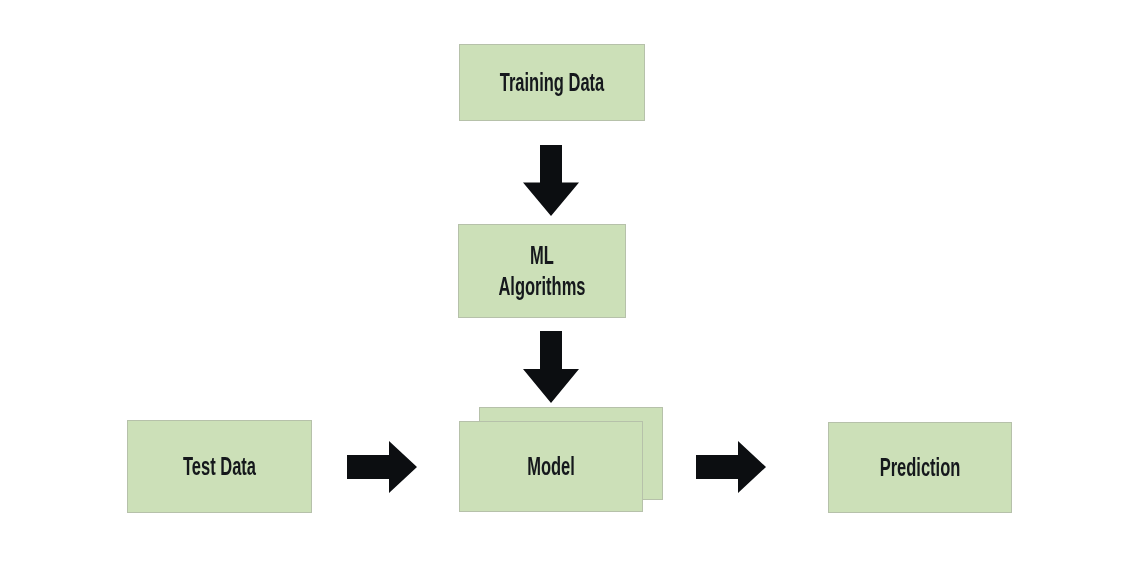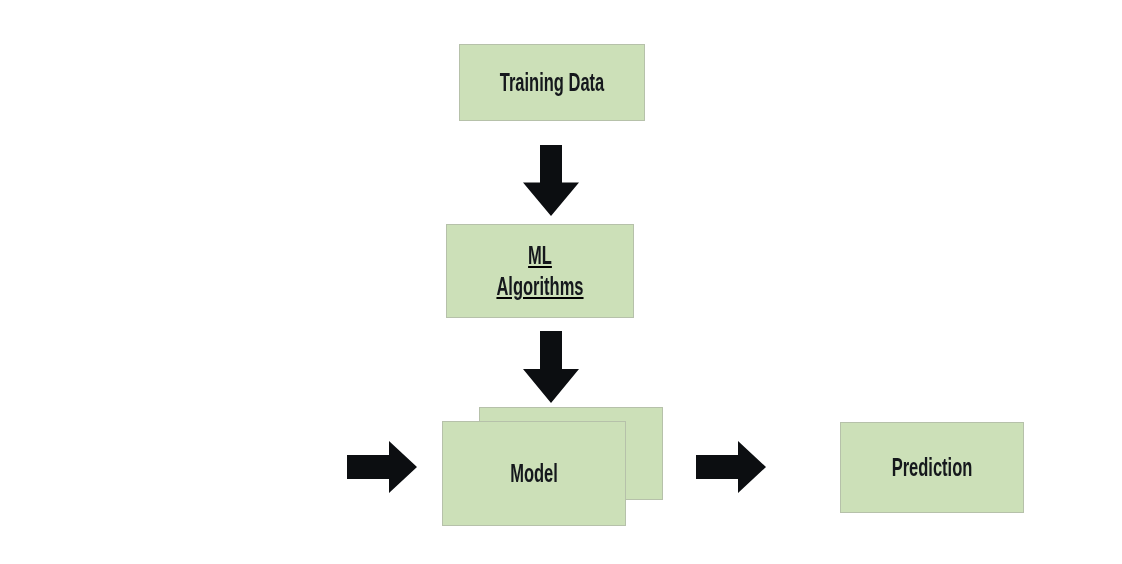--- a/index.html
+++ b/index.html
@@ -36,25 +36,25 @@
     font-size: 25px;
     font-weight: 700;
     line-height: 1.24;
     color: var(--text);
     white-space: pre-line;
     transform: scaleX(0.66);
     transform-origin: 50% 50%;
   }
   
   .box-training   { left: 459px; top: 44px;  width: 186px; height: 77px; }
-  .box-ml         { left: 446px; top: 224px; width: 188px; height: 94px; text-decoration: underline; }
+  .box-ml         { left: 458px; top: 224px; width: 168px; height: 94px; }
   .box-model-back { left: 479px; top: 407px; width: 184px; height: 93px; }
-  .box-model      { left: 442px; top: 421px; width: 184px; height: 105px; }
+  .box-model      { left: 459px; top: 421px; width: 184px; height: 91px; }
   .box-test       { left: 127px; top: 420px; width: 185px; height: 93px; }
-  .box-prediction { left: 828px; top: 422px; width: 184px; height: 91px; margin-left: 12px; }
+  .box-prediction { left: 828px; top: 422px; width: 184px; height: 91px; }
 
   .arrow { position: absolute; }
   .arrow svg { display: block; width: 100%; height: 100%; }
   .arrow path { fill: var(--arrow); }
   .arrow-down-1  { left: 523px; top: 145px; width: 56px; height: 71px; }
   .arrow-down-2  { left: 523px; top: 331px; width: 56px; height: 72px; }
   .arrow-right-1 { left: 347px; top: 441px; width: 70px; height: 52px; }
   .arrow-right-2 { left: 696px; top: 441px; width: 70px; height: 52px; }
 </style>
 </head>
@@ -76,20 +76,23 @@
     <span class="label">ML
 Algorithms</span>
   </div>
 
   <div class="arrow arrow-down-2">
     <svg viewBox="0 0 56 72" preserveAspectRatio="none" aria-hidden="true">
       <path d="M17 0 H39 V38 H56 L28 72 L0 38 H17 Z"></path>
     </svg>
   </div>
 
+  <div class="box box-test">
+    <span class="label">Test Data</span>
+  </div>
 
   <div class="arrow arrow-right-1">
     <svg viewBox="0 0 70 52" preserveAspectRatio="none" aria-hidden="true">
       <path d="M0 14 H42 V0 L70 26 L42 52 V38 H0 Z"></path>
     </svg>
   </div>
 
   <div class="box box-model-back"></div>
   <div class="box box-model">
     <span class="label">Model</span>

